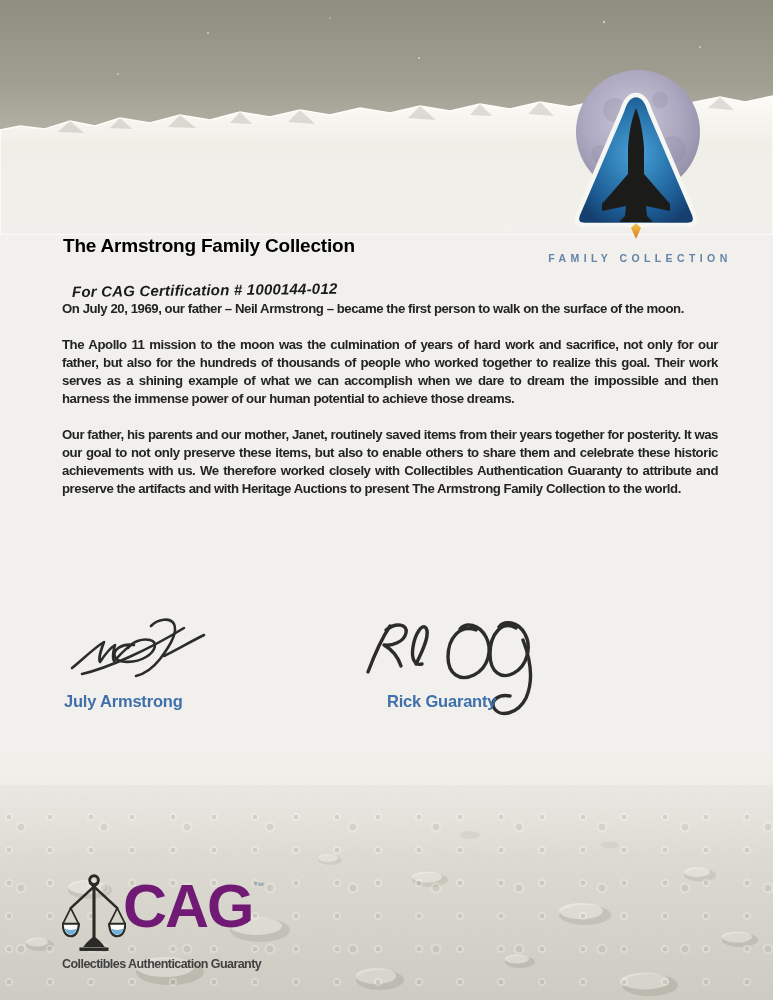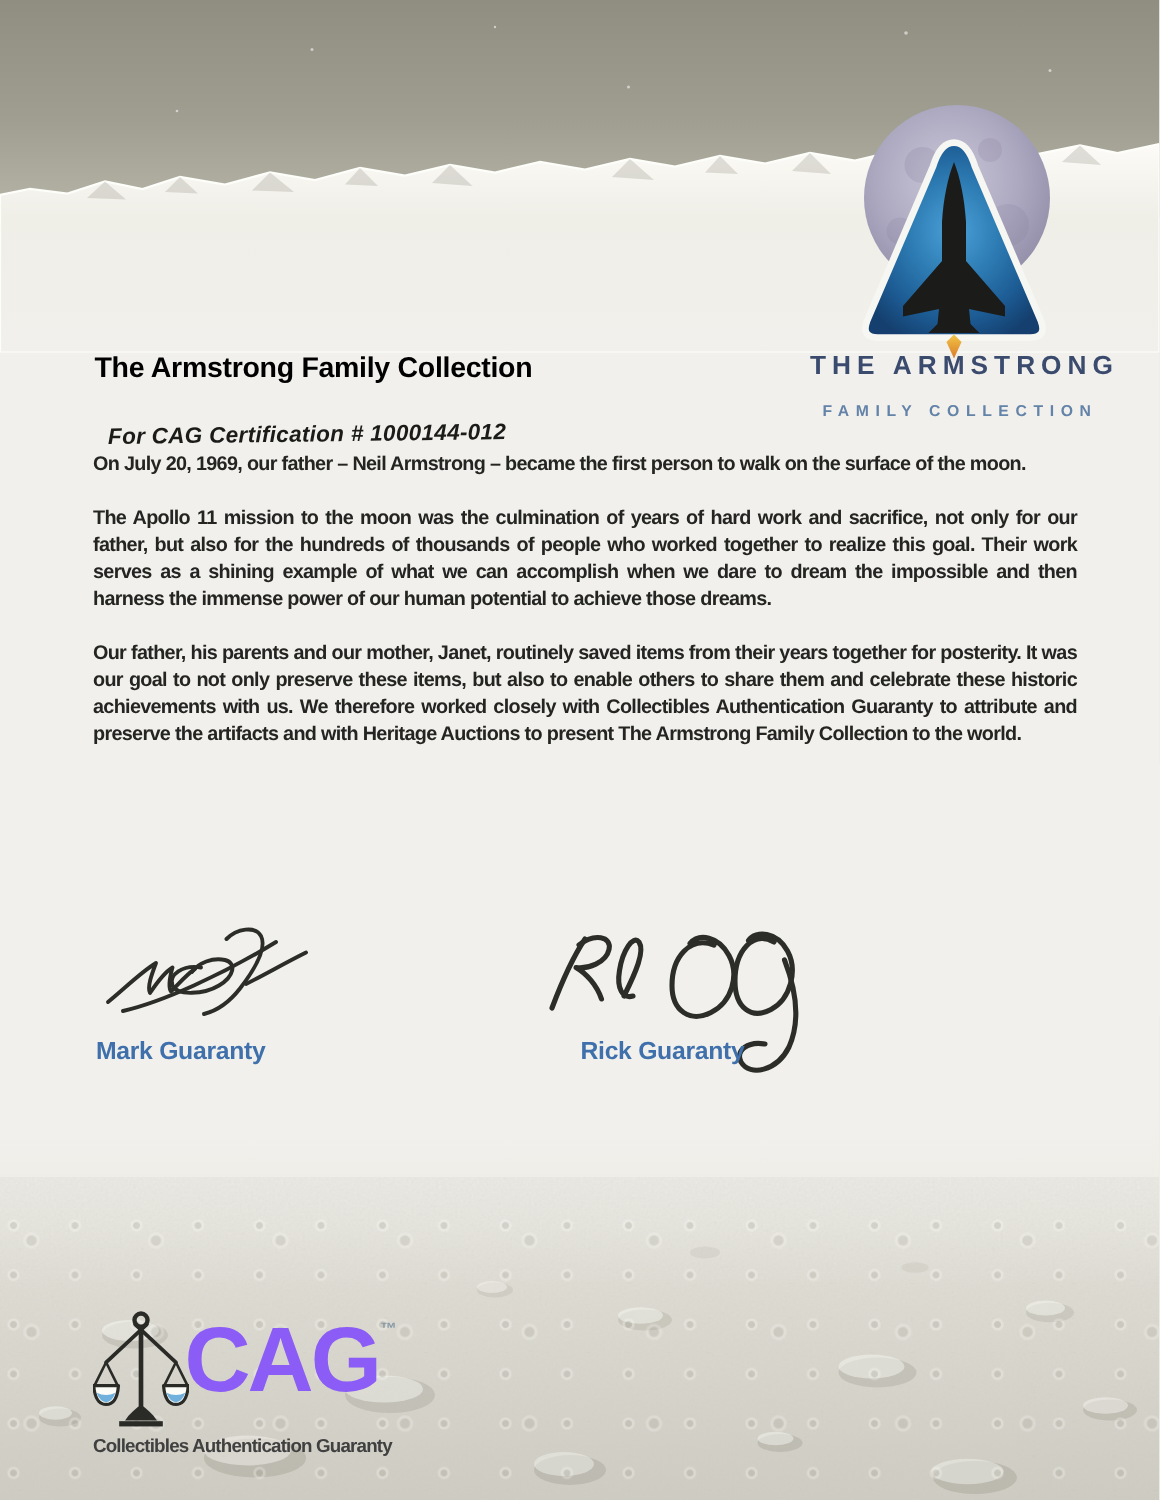--- a/index.html
+++ b/index.html
@@ -79,21 +79,21 @@
       radial-gradient(circle at 14px 25px, rgba(160,157,145,.18) 0 1.6px, transparent 2.8px);
     background-size:41px 33px, 83px 61px, 27px 23px;
   }
 
   
   .cag-logo{position:absolute;left:62px;top:872px;z-index:6;}
   .cag-row{display:flex;align-items:flex-start;}
   .cag-row svg{display:block;}
   .cag-acronym{
     font-size:61px;line-height:0.92;font-weight:bold;
-    color:#8b5cf6;letter-spacing:-2px;margin:6px 0 0 -3px;
+    color:#701a75;letter-spacing:-2px;margin:6px 0 0 -3px;
   }
   .cag-tm{
     font-size:11px;font-weight:bold;color:#8699a6;
     margin:8px 0 0 1px;letter-spacing:0;
   }
   .cag-tagline{
     margin-top:1px;
     font-size:12.5px;font-weight:bold;color:#404040;letter-spacing:-0.55px;
     white-space:nowrap;
   }
@@ -169,21 +169,20 @@
         <circle cx="132" cy="92" r="14" fill="rgba(125,119,150,0.16)"></circle>
         <circle cx="60" cy="96" r="9" fill="rgba(125,119,150,0.17)"></circle>
         <circle cx="100" cy="118" r="7" fill="rgba(125,119,150,0.15)"></circle>
       </g>
       <path fill="url(#aG)" stroke="#f6f6f3" stroke-width="4.5" stroke-linejoin="round" d="M96 37 C90 37 85 43 82 53 L38 156 Q34 167 45 167 L147 167 Q158 167 154 156 L110 53 C107 43 102 37 96 37 Z"></path>
       <g>
         <path fill="#1b1b19" d="M96 50 C92 60 89 74 88 90 L88 116 L62 146 L62 153 L86 148 L85 158 L79 164 L113 164 L107 158 L106 148 L130 153 L130 146 L104 116 L104 90 C103 74 100 60 96 50 Z"></path>
         <path fill="url(#flameG)" d="M96 165 L91 170 L96 181 L101 170 Z"></path>
       </g>
     </svg>
-    <div class="al-line1">THE ARMSTRONG</div>
     <div class="al-line2">FAMILY COLLECTION</div>
   </div>
 
   <div class="content">
     <h2 class="subtitle">The Armstrong Family Collection</h2>
     <div class="cert-line">For CAG Certification # 1000144-012</div>
     <div class="body-text">
       <p>On July 20, 1969, our father – Neil Armstrong – became the first person to walk on the surface of the moon.</p>
       <p>The Apollo 11 mission to the moon was the culmination of years of hard work and sacrifice, not only for our father, but also for the hundreds of thousands of people who worked together to realize this goal. Their work serves as a shining example of what we can accomplish when we dare to dream the impossible and then harness the immense power of our human potential to achieve those dreams.</p>
       <p>Our father, his parents and our mother, Janet, routinely saved items from their years together for posterity. It was our goal to not only preserve these items, but also to enable others to share them and celebrate these historic achievements with us. We therefore worked closely with Collectibles Authentication Guaranty to attribute and preserve the artifacts and with Heritage Auctions to present The Armstrong Family Collection to the world.</p>
@@ -208,21 +207,21 @@
         <path d="M10 58 C16 42 24 24 32 12"></path>
         <path d="M28 16 C38 8 50 10 48 19 C46 28 34 32 26 31 C33 35 40 43 43 52"></path>
         <path d="M58 50 C66 34 72 20 68 14 C64 9 57 20 55 33 C53 45 57 52 64 50"></path>
         <path d="M118 16 C102 10 90 24 90 43 C90 60 102 68 116 61 C130 54 135 36 128 23 C121 10 108 8 102 15"></path>
         <path d="M158 14 C144 6 132 20 132 40 C132 58 143 66 156 59 C169 52 174 33 167 20 C160 7 146 6 141 13"></path>
         <path d="M165 26 C172 44 176 66 168 84 C160 100 142 104 136 94 C132 86 141 80 152 82"></path>
       </g>
     </svg>
   </div>
 
-  <div class="signer-name name-mark">Mark Guaranty</div>
+  <div class="signer-name name-mark">July Armstrong</div>
   <div class="signer-name name-rick">Rick Guaranty</div>
 
   <div class="bottom-band">
     <svg width="773" height="260" viewBox="0 0 773 260">
       <defs>
         <linearGradient id="surf" x1="0" y1="0" x2="0" y2="1">
           <stop offset="0" stop-color="#f1f0ec" stop-opacity="0"></stop>
           <stop offset="0.22" stop-color="#e9e8e0" stop-opacity="0.55"></stop>
           <stop offset="0.45" stop-color="#e0ded5"></stop>
           <stop offset="1" stop-color="#cfcdc3"></stop>

